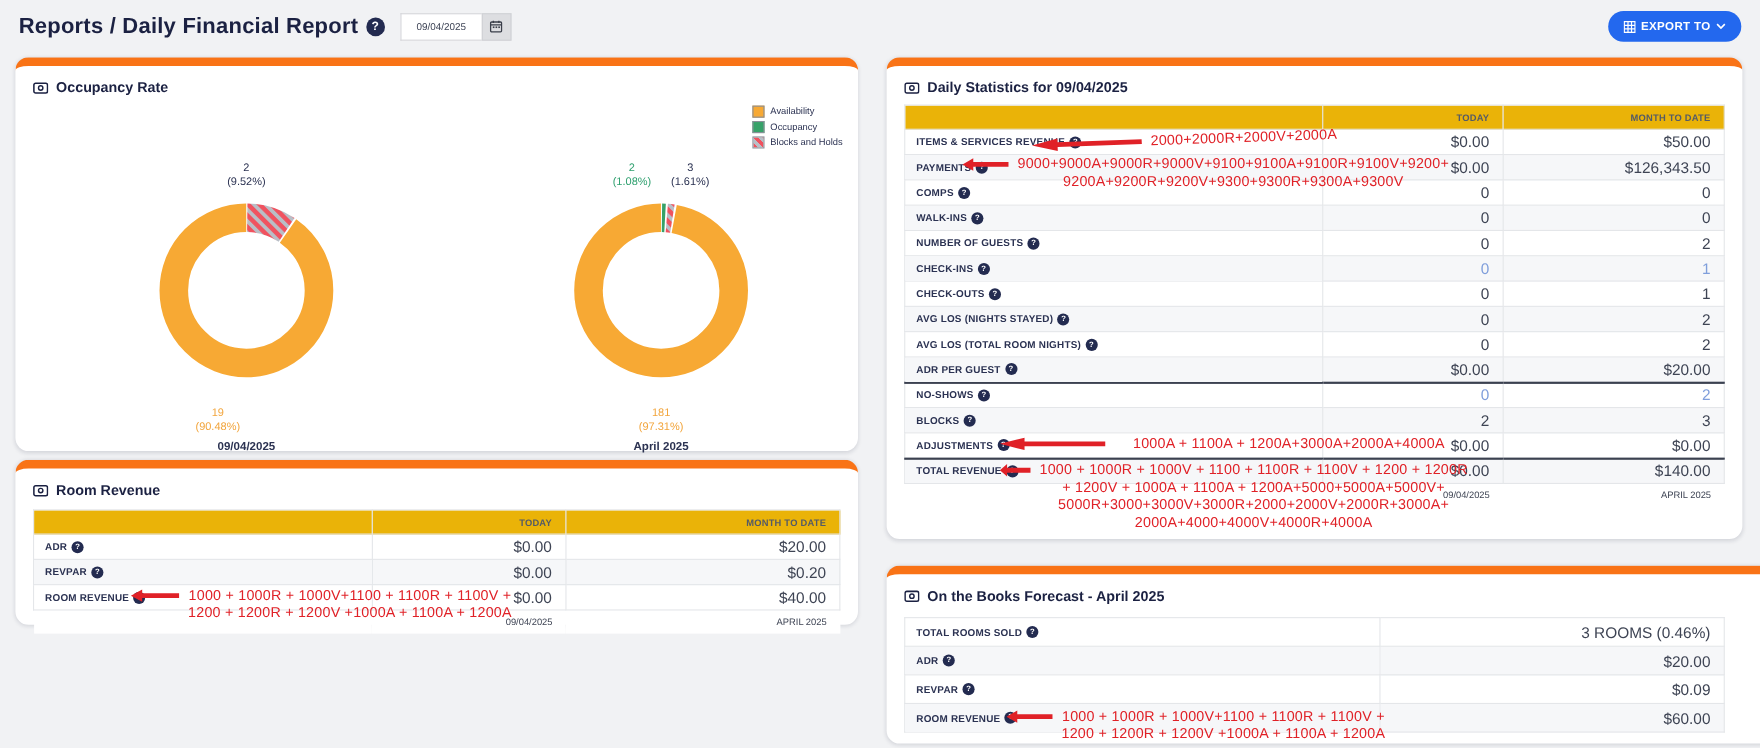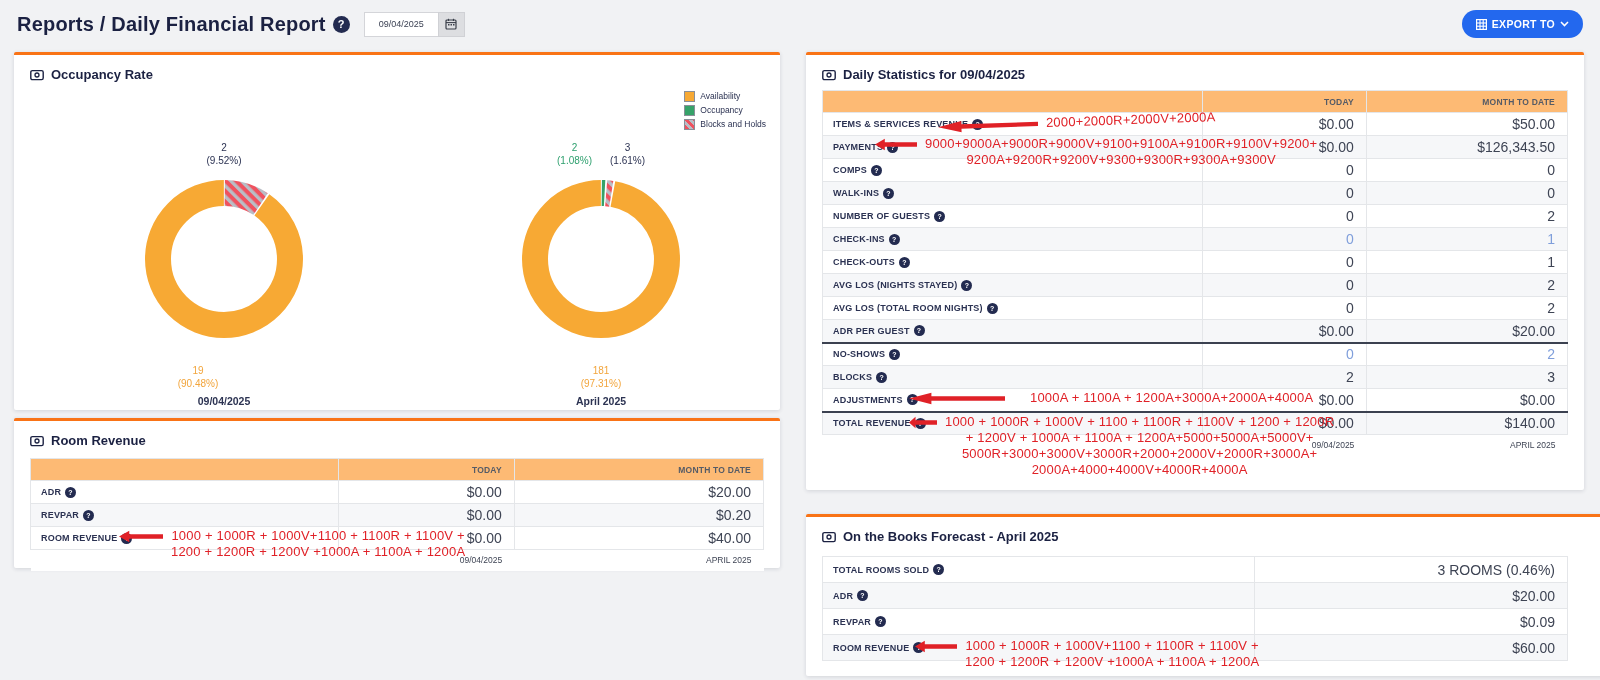--- a/index.html
+++ b/index.html
@@ -11,21 +11,21 @@
   .q { display:inline-flex; align-items:center; justify-content:center; background:#232b50; color:#fff; border-radius:50%; font-weight:700; }
   .q-title { width:17px; height:17px; font-size:11px; margin-left:7px; }
   .q-row { width:11px; height:11px; font-size:7px; margin-left:4px; flex:none; }
   .date-group { display:flex; margin-left:14px; height:25px; }
   .date-input { width:74px; height:25px; border:1px solid #d4d5d9; border-right:none; background:#fff; font-size:9px; color:#3c4254; text-align:center; font-family:"Liberation Sans",sans-serif; outline:none; }
   .cal-btn { width:27px; height:25px; background:#dddee1; border:1px solid #d0d1d5; display:flex; align-items:center; justify-content:center; cursor:pointer; }
   .spacer { flex:1; }
   .export-btn { background:#2368ee; color:#fff; border:none; border-radius:15px; height:28px; padding:0 14px; display:flex; align-items:center; gap:5px; font-size:10.5px; font-weight:700; letter-spacing:.3px; cursor:pointer; font-family:"Liberation Sans",sans-serif; }
 
   
-  .card { position:absolute; background:#fff; border-radius:2px; border-top:3px solid #f97316; box-shadow:0 1px 4px rgba(20,30,60,.14); }
+  .card { position:absolute; background:#fff; border-radius:12px; border-top:8px solid #f97316; box-shadow:0 1px 4px rgba(20,30,60,.14); }
   .card-head { display:flex; align-items:center; gap:7px; padding:12px 16px 0 16px; }
   .card-title { font-size:13px; font-weight:700; color:#1b2142; }
   .card-occupancy { left:14px; top:52px; width:766px; height:358px; }
   .card-room     { left:14px; top:418px; width:766px; height:150px; }
   .card-stats    { left:806px; top:52px;  width:778px; height:438px; }
   .card-otb      { left:806px; top:514px; width:880px; height:162px; }
 
   
   .legend { position:absolute; right:14px; top:36px; display:flex; flex-direction:column; gap:3px; }
   .legend-item { display:flex; gap:5px; cursor:pointer; }
@@ -47,21 +47,21 @@
   .donut { width:172px; height:172px; display:block; }
   .bottom-label { text-align:center; font-size:10px; line-height:13px; margin-top:19px; }
   .chart-1 .bottom-label { transform:translateX(-26px); }
   .chart-caption { font-size:10.5px; font-weight:600; color:#2c3352; margin-top:5px; }
 
   
   table { border-collapse:collapse; table-layout:fixed; }
   .dtable { width:746px; margin:8px 16px 0 16px; }
   .rtable { width:734px; margin:10px 16px 0 16px; }
   .otable { width:746px; margin:12px 16px 0 16px; }
-  th { background:#fdba74; font-size:8.5px; font-weight:600; color:#555b66; text-align:right; padding:0 12px; height:22px; letter-spacing:.2px; border:1px solid #e4e6e9; }
+  th { background:#eab308; font-size:8.5px; font-weight:600; color:#555b66; text-align:right; padding:0 12px; height:22px; letter-spacing:.2px; border:1px solid #e4e6e9; }
   td { border:1px solid #e4e6e9; height:23px; font-size:9px; }
   .otable td { height:26px; }
   tr.alt td { background:#f6f7f9; }
   td.lbl { padding-left:10px; color:#2b3252; font-weight:600; letter-spacing:.2px; position:relative; }
   td.lbl .lbl-inner { display:inline-flex; align-items:center; }
   td.val { text-align:right; padding-right:12px; color:#3e4454; font-size:14px; }
   td.val.blue { color:#7f9edb; }
   tr.thick td { border-bottom:2px solid #3b4150; }
   tr.foot td { border:none; background:#fff; text-align:right; padding-right:12px; font-size:8.5px; color:#3e4454; height:21px; }
 

